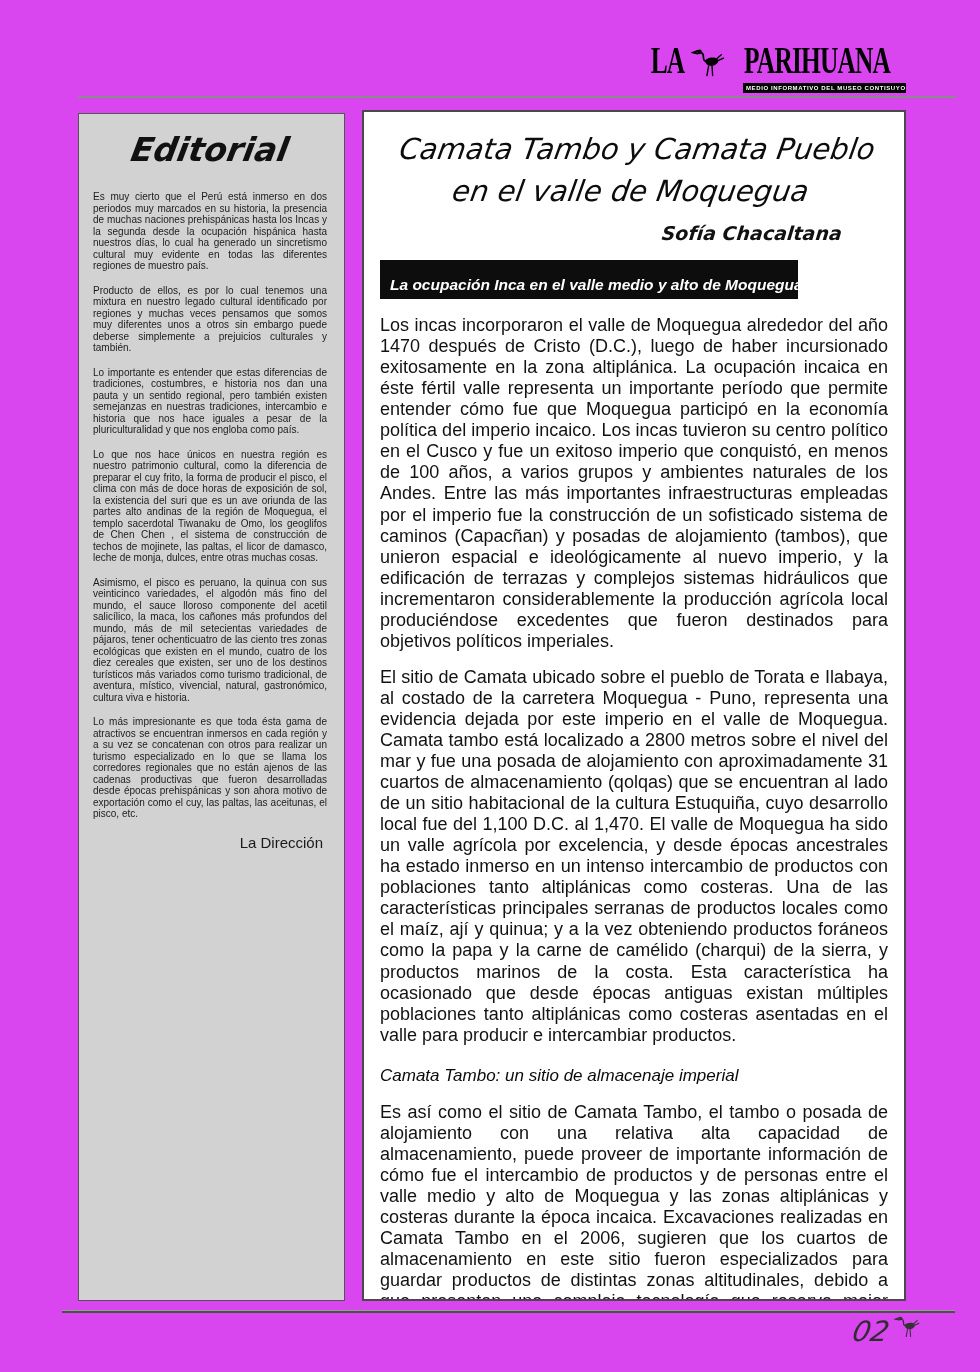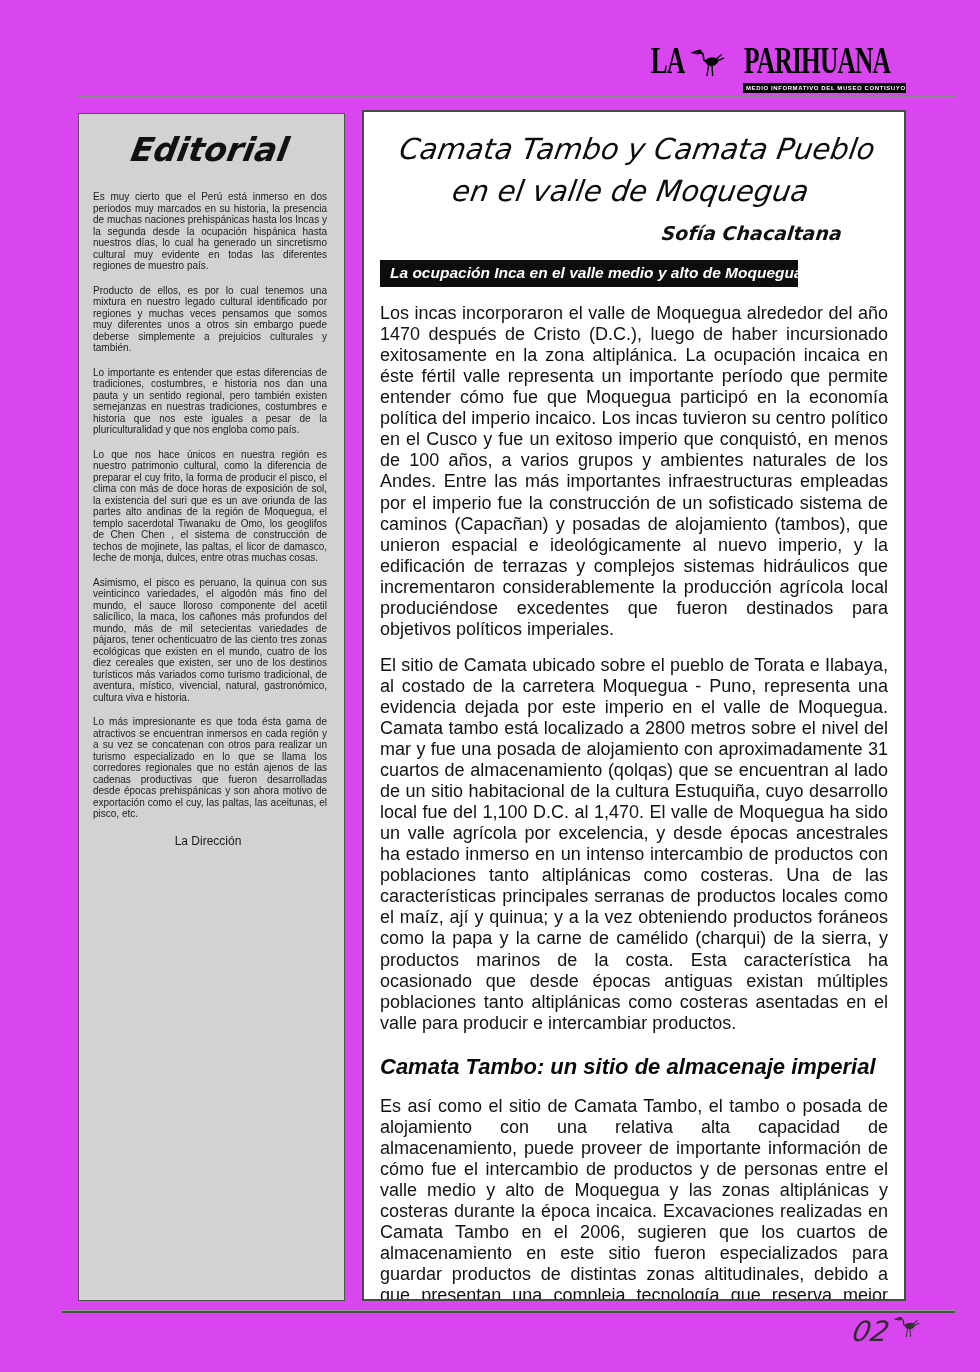--- a/index.html
+++ b/index.html
@@ -33,47 +33,47 @@
     overflow:hidden;
   }
   .editorial-title {
     text-align:center; font-family:"DejaVu Sans", sans-serif; font-style:italic;
     font-weight:bold; font-size:33px; transform:skewX(-10deg); margin:8px 0 22px 0;
     color:#111;
   }
   .editorial-box p {
     font-size:10px; line-height:1.15; text-align:justify; margin-bottom:13px; color:#1c1c1c;
   }
-  .signature { text-align:center; font-size:12px; margin-top:14px; padding-right:4px; }
+  .signature { text-align:right; font-size:15px; margin-top:14px; padding-right:4px; }
 
   
   .article-box {
     position:absolute; left:362px; top:110px; width:544px; height:1191px;
     background:#fff; border:2px solid #4a4a4a; padding:10px 16px 10px 16px;
     overflow:hidden;
   }
   .article-title {
     text-align:center; font-family:"DejaVu Sans", sans-serif; font-style:italic;
     font-size:29px; font-weight:500; transform:skewX(-9deg); line-height:1.45;
     color:#0c0c0c; margin-top:6px;
   }
   .article-author {
     text-align:right; font-family:"DejaVu Sans", sans-serif; font-style:italic;
     font-weight:bold; font-size:19px; transform:skewX(-6deg);
     margin:10px 46px 16px 0; color:#111;
   }
   .section-bar {
     width:418px; background:#0d0d0d; color:#fff; font-weight:bold; font-style:italic;
-    font-size:15.5px; padding:4px 10px 5px 10px; margin-bottom:16px; white-space:nowrap;
+    font-size:15.5px; padding:16px 10px 5px 10px; margin-bottom:16px; white-space:nowrap;
   }
   .article-box p.body {
     font-size:18px; line-height:1.17; text-align:justify; margin-bottom:15px; color:#121212;
   }
   .subheading {
-    font-weight:bold; font-style:italic; font-size:22px; margin:20px 0 16px 0; color:#0a0a0a;
+    font-weight:normal; font-style:italic; font-size:17px; margin:20px 0 16px 0; color:#0a0a0a;
   }
 
   
   .footer-rule { position:absolute; top:1310px; left:62px; width:893px; height:3px;
     border-top:1px solid #9a9a9a; background:#4f4f4f; }
   .page-number-row { position:absolute; top:1318px; right:60px; display:flex; align-items:flex-start; gap:5px; }
   .page-number {
     font-family:"DejaVu Sans", sans-serif; font-style:italic; font-size:28px;
     transform:skewX(-12deg); color:#2e2e2e; line-height:1;
   }
@@ -100,21 +100,21 @@
       </span>
       <span class="logo-text">PARIHUANA</span>
     </div>
     <div class="tagline-bar">MEDIO INFORMATIVO DEL MUSEO CONTISUYO</div>
   </div>
 
   <div class="editorial-box">
     <div class="editorial-title">Editorial</div>
     <p>Es muy cierto que el Perú está inmerso en dos periodos muy marcados en su  historia, la presencia de muchas naciones prehispánicas hasta los Incas y la segunda desde la ocupación hispánica hasta nuestros días, lo cual ha generado un sincretismo cultural muy evidente en todas las diferentes  regiones de muestro país.</p>
     <p>Producto de ellos, es por lo cual tenemos una mixtura en nuestro legado cultural identificado por regiones y muchas veces pensamos que somos muy diferentes unos a otros sin embargo puede deberse simplemente a   prejuicios culturales y también.</p>
-    <p>Lo importante es entender que estas diferencias de tradiciones, costumbres, e historia nos dan una pauta y un sentido regional, pero también existen semejanzas en nuestras tradiciones, costumbres e historia que nos este iguales a pesar de la pluriculturalidad y que nos engloba como país.</p>
+    <p>Lo importante es entender que estas diferencias de tradiciones, costumbres, e historia nos dan una pauta y un sentido regional, pero también existen semejanzas en nuestras tradiciones, intercambio e historia que nos hace iguales a pesar de la pluriculturalidad y que nos engloba como país.</p>
     <p>Lo que nos hace únicos en nuestra región es nuestro patrimonio cultural, como la diferencia de preparar el cuy frito, la forma de producir el pisco, el clima con más de doce horas de exposición de sol, la existencia del suri que es un ave oriunda de las partes alto andinas de la región de Moquegua, el templo sacerdotal Tiwanaku de Omo,  los geoglifos de Chen Chen , el sistema de construcción de techos de mojinete, las paltas, el licor de damasco, leche de monja, dulces, entre otras muchas cosas.</p>
     <p>Asimismo,  el pisco es peruano, la quinua con sus veinticinco variedades, el algodón más fino del mundo, el sauce lloroso componente del acetil salicílico, la maca, los cañones más profundos del mundo, más de mil setecientas variedades de pájaros, tener ochenticuatro de las ciento tres zonas ecológicas que existen en el mundo, cuatro de los diez cereales que existen, ser uno de los destinos turísticos más variados como turismo tradicional, de aventura, místico, vivencial, natural, gastronómico, cultura viva e historia.</p>
     <p>Lo más impresionante es que toda ésta gama de   atractivos se encuentran inmersos en cada región y a su vez se concatenan con otros para realizar un turismo especializado en lo que se llama los corredores regionales que no están ajenos de las cadenas productivas que fueron desarrolladas desde épocas prehispánicas y son ahora motivo de exportación como el cuy, las paltas, las aceitunas, el pisco, etc.</p>
     <div class="signature">La Dirección</div>
   </div>
 
   <div class="article-box">
     <div class="article-title">
       <div>Camata Tambo y Camata Pueblo</div>
       <div>en el valle de Moquegua</div>

